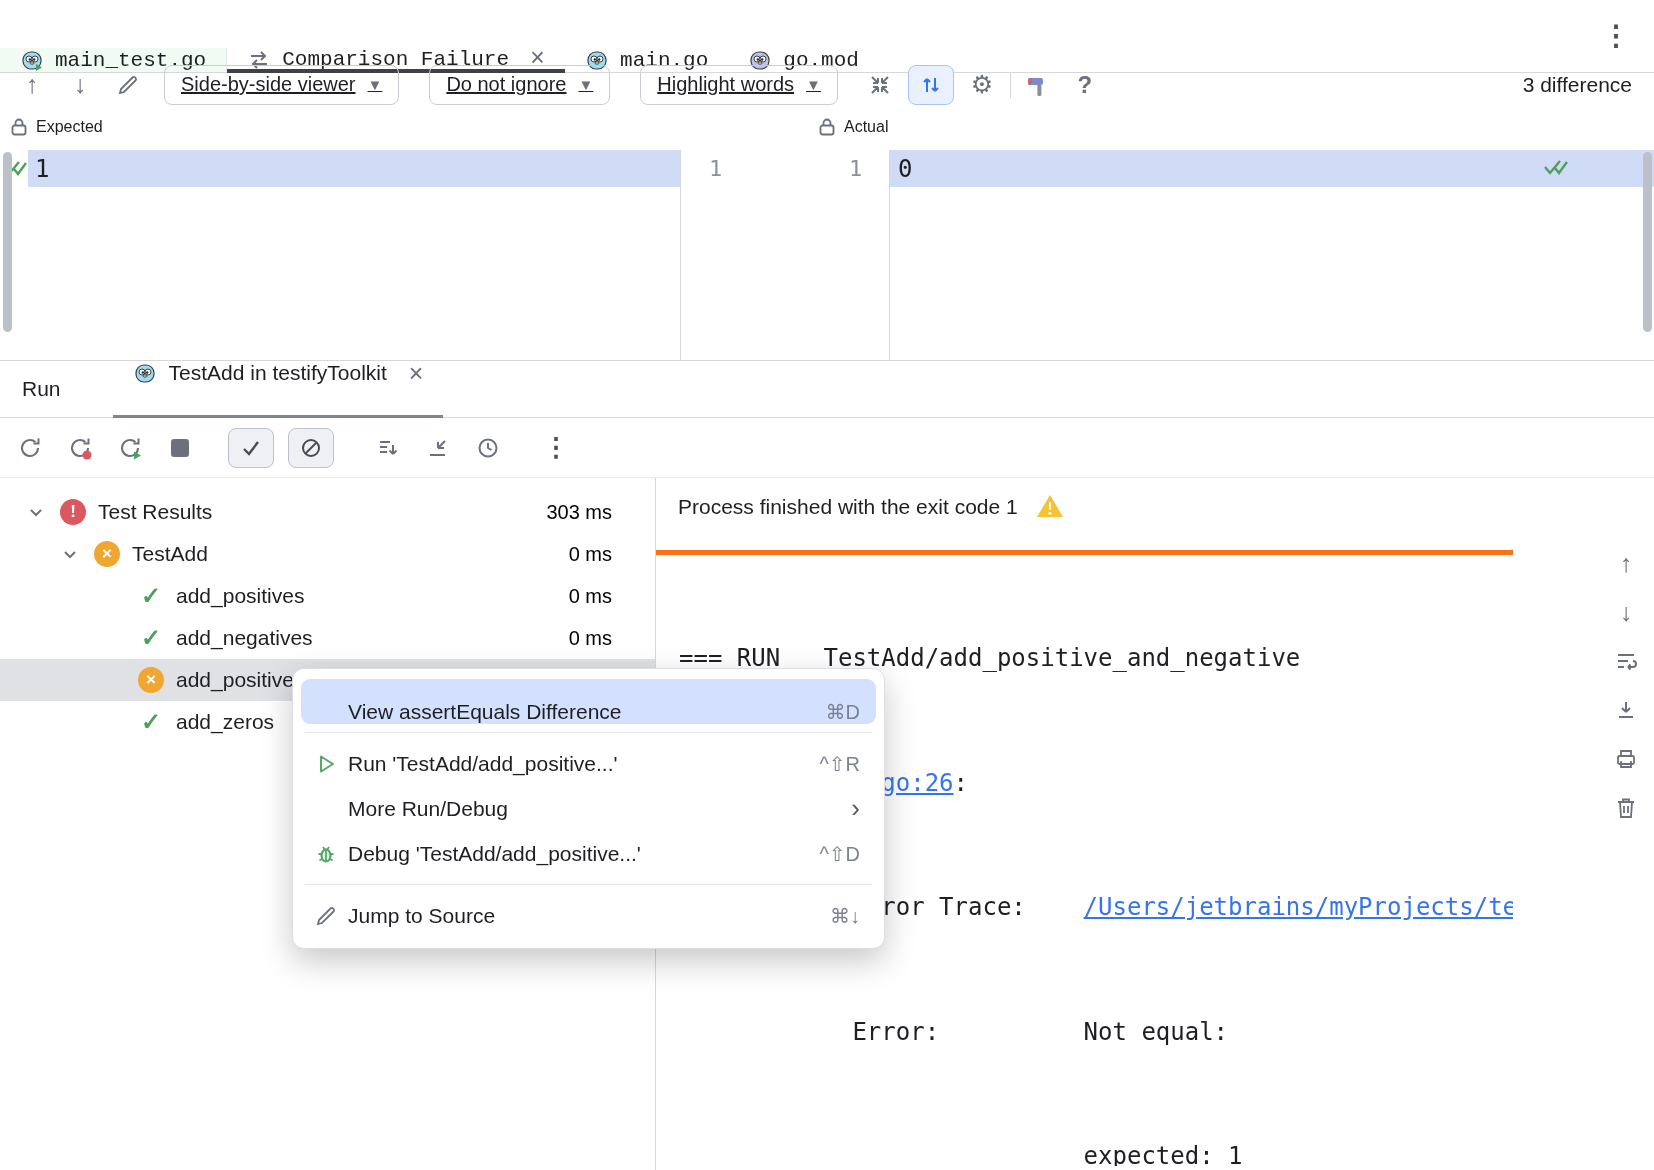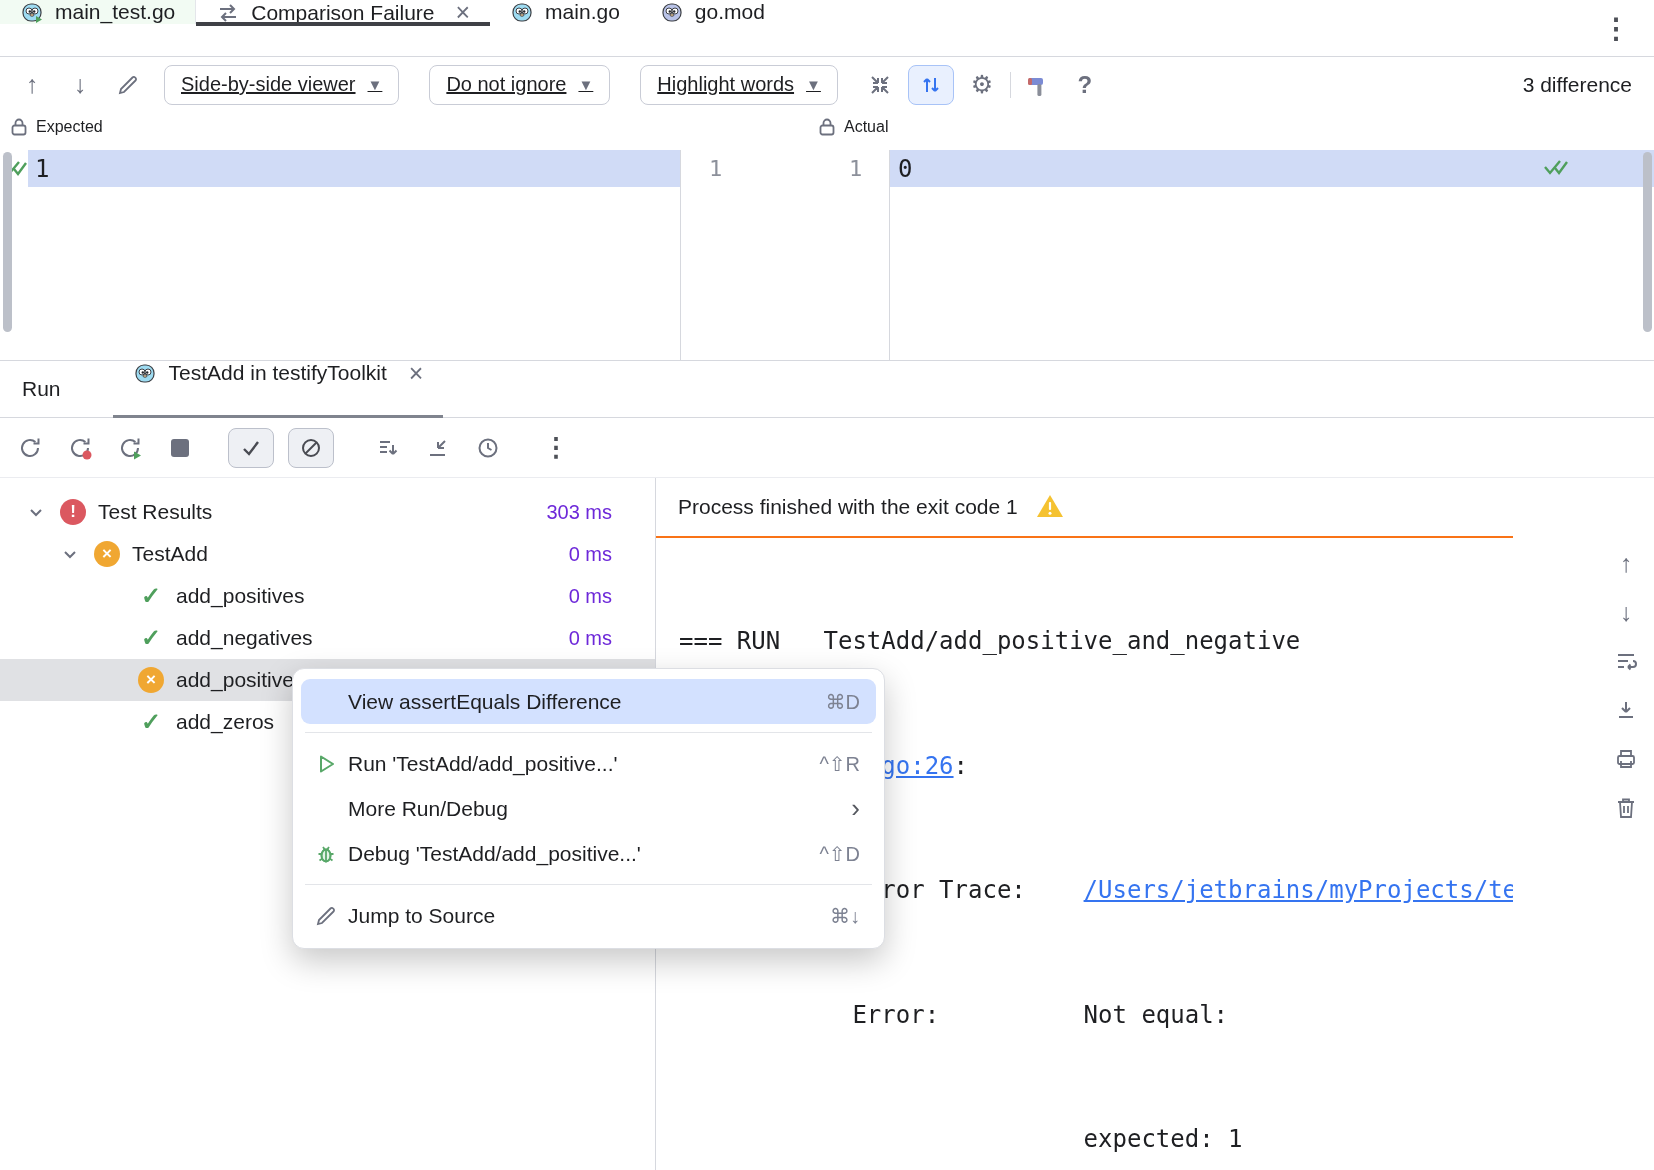--- a/index.html
+++ b/index.html
@@ -4,22 +4,22 @@
 <style>
   * { margin:0; padding:0; box-sizing:border-box; }
   html,body { width:1654px; height:1170px; }
   body {
     position:relative; background:#ffffff; color:#1e1f22;
     font-family:"Liberation Sans", sans-serif; overflow:hidden;
   }
   .mono { font-family:"DejaVu Sans Mono","Liberation Mono",monospace; }
 
   
-  .tabbar { position:absolute; left:0; top:0; width:1654px; height:57px;
-    border-bottom:1px solid #d6d8de; display:flex; align-items:flex-start; background:#fff; }
+  .tabbar { position:absolute; left:0; top:0; width:1654px; height:73px;
+    border-bottom:1px solid #d6d8de; display:flex; align-items:flex-end; background:#fff;font-family:Liberation Mono, monospace; }
   .tab { display:flex; align-items:center; gap:11px; padding:0 20px; font-size:21px; position:relative; }
   .tab-test { background:#f2fbf3; border-right:1px solid #e4e6ea; }
   .tab-active::after { content:""; position:absolute; left:0; right:0; bottom:-1px; height:4px; background:#3f4146; }
   .tab-close { color:#6c707e; font-size:25px; margin-left:10px; line-height:1; }
   .tabbar-kebab { margin-left:auto; align-self:center; color:#4d5057; font-size:28px; font-weight:bold; padding:0 24px; }
 
   
   .diff-toolbar { position:absolute; left:0; top:57px; width:1654px; height:55px;
     display:flex; align-items:center; padding-left:14px; }
   .icon-btn { display:inline-flex; align-items:center; justify-content:center;
@@ -57,50 +57,50 @@
   
   .run-toolbar { position:absolute; left:0; top:418px; width:1654px; height:60px;
     display:flex; align-items:center; gap:14px; padding-left:12px; border-bottom:1px solid #ebecf0; }
   .toggle-btn { width:46px; height:40px; border:1px solid #bcc0cb; background:#eef0f4;
     border-radius:8px; display:flex; align-items:center; justify-content:center; color:#494b52; flex:none; }
   .stop-sq { width:18px; height:18px; background:#6c707e; border-radius:3px; }
 
   
   .tree { position:absolute; left:0; top:478px; width:655px; bottom:0; padding-top:13px; font-size:21px; }
   .tree-row { display:flex; align-items:center; height:42px; position:relative; gap:12px; }
-  .tree-row .dur { position:absolute; right:43px; color:#6d28d9; font-size:20px; }
+  .tree-row .dur { position:absolute; right:43px; color:#000000; font-size:20px; }
   .tree-row.selected { background:#e0e1e4; }
   .lvl0 { padding-left:26px; } .lvl1 { padding-left:60px; } .lvl2 { padding-left:138px; }
   .st-circle { width:26px; height:26px; border-radius:50%; color:#fff; display:flex;
     align-items:center; justify-content:center; font-size:17px; font-weight:bold; flex:none; }
   .st-error { background:#db5860; } .st-failed { background:#f0a732; }
   .st-pass { color:#4f9f5c; font-size:24px; font-weight:900; width:26px; text-align:center; flex:none; }
   .chev { width:22px; display:flex; flex:none; }
 
   
   .console { position:absolute; left:655px; top:478px; right:0; bottom:0; border-left:1px solid #d6d8de; }
   .console-status { position:absolute; left:22px; top:15px; font-size:21px;
     display:flex; align-items:flex-end; gap:18px; }
-  .console-lines { position:absolute; left:0; top:58px; width:857px; bottom:4px; overflow:hidden;
-    border-top:2px solid #f97316; padding-left:23px; white-space:pre;
+  .console-lines { position:absolute; left:0; top:72px; width:857px; bottom:4px; overflow:hidden;
+    border-top:5px solid #f97316; padding-left:23px; white-space:pre;
     font-family:"DejaVu Sans Mono","Liberation Mono",monospace; font-size:24px; line-height:41.5px; }
   .c-link { color:#3574f0; text-decoration:underline; }
   .console-tools { position:absolute; right:6px; top:66px; width:44px; display:flex;
     flex-direction:column; align-items:center; gap:11px; color:#6c707e; }
   .console-tools .icon-btn { height:38px; }
 
   
   .menu { position:absolute; left:292px; top:668px; width:593px; background:#fff;
     border:1px solid #dcdee3; border-radius:12px; padding:10px 8px;
     box-shadow:0 12px 32px rgba(0,0,0,.22); z-index:10; }
   .menu-item { display:flex; align-items:center; height:45px; padding:0 16px 0 10px;
     font-size:21px; border-radius:9px; }
   .menu-item .mi-icon { width:29px; margin-right:8px; display:flex; justify-content:center; flex:none; }
   .menu-item .shortcut { margin-left:auto; color:#7d8292; font-size:20px; }
-  .menu-item.highlight { background:#d3e1ff; }
+  .menu-item.highlight { background:#d3e1ff;align-items:flex-end; }
   .menu-sep { height:1px; background:#e3e5e9; margin:8px 4px; }
 
   svg { display:block; }
 </style>
 </head>
 <body>
 
 <div class="tabbar">
   <div class="tab tab-test">
     <span>

